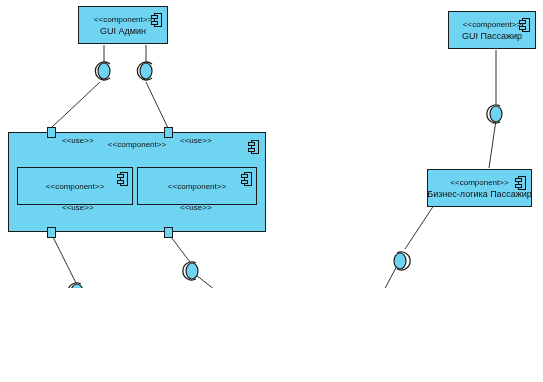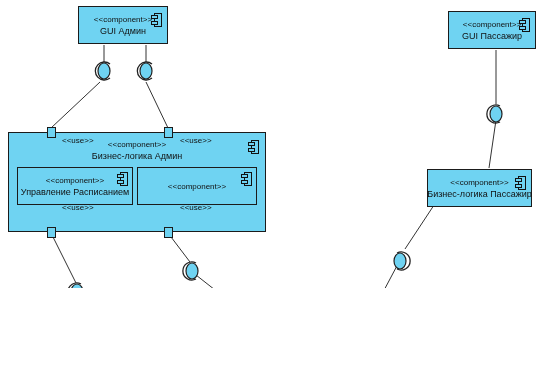--- a/index.html
+++ b/index.html
@@ -179,31 +179,29 @@
     <span class="cicon">
       <span class="body"></span>
         <span class="tab t1"></span>
         <span class="tab t2"></span>
     </span>
   </div>
 
   <div id="container-admin" style="left:8px; top:132px; width:258px; height:100px;">
     <div class="ctitle">
       <div class="stereo">&lt;&lt;component&gt;&gt;</div>
-      <div class="cname">Бизнес-логика Админ</div>
     </div>
     <span class="cicon" style="right:6px; top:7px;">
       <span class="body"></span>
         <span class="tab t1"></span>
         <span class="tab t2"></span>
     </span>
 
     <div class="inner-component" style="left:8px; top:34px; width:116px; height:38px;">
       <span class="stereo">&lt;&lt;component&gt;&gt;</span>
-      <span class="cname">Управление Расписанием</span>
       <span class="cicon" style="right:4px; top:4px;">
         <span class="body"></span>
           <span class="tab t1"></span>
           <span class="tab t2"></span>
       </span>
     </div>
 
     <div class="inner-component" style="left:128px; top:34px; width:120px; height:38px;">
       <span class="stereo">&lt;&lt;component&gt;&gt;</span>
       <span class="cicon" style="right:4px; top:4px;">

